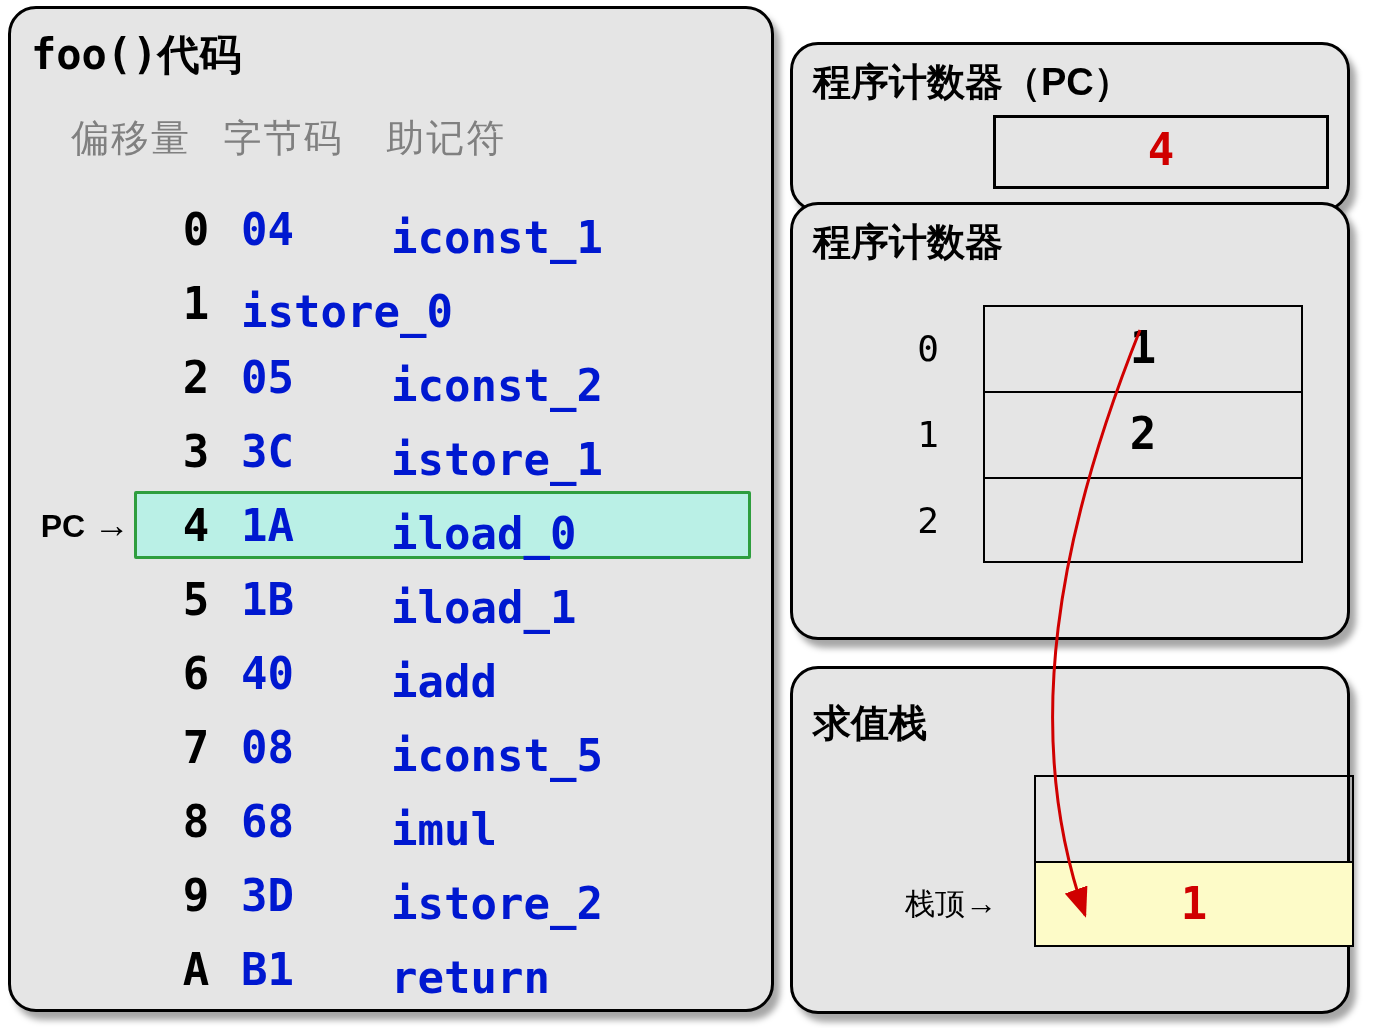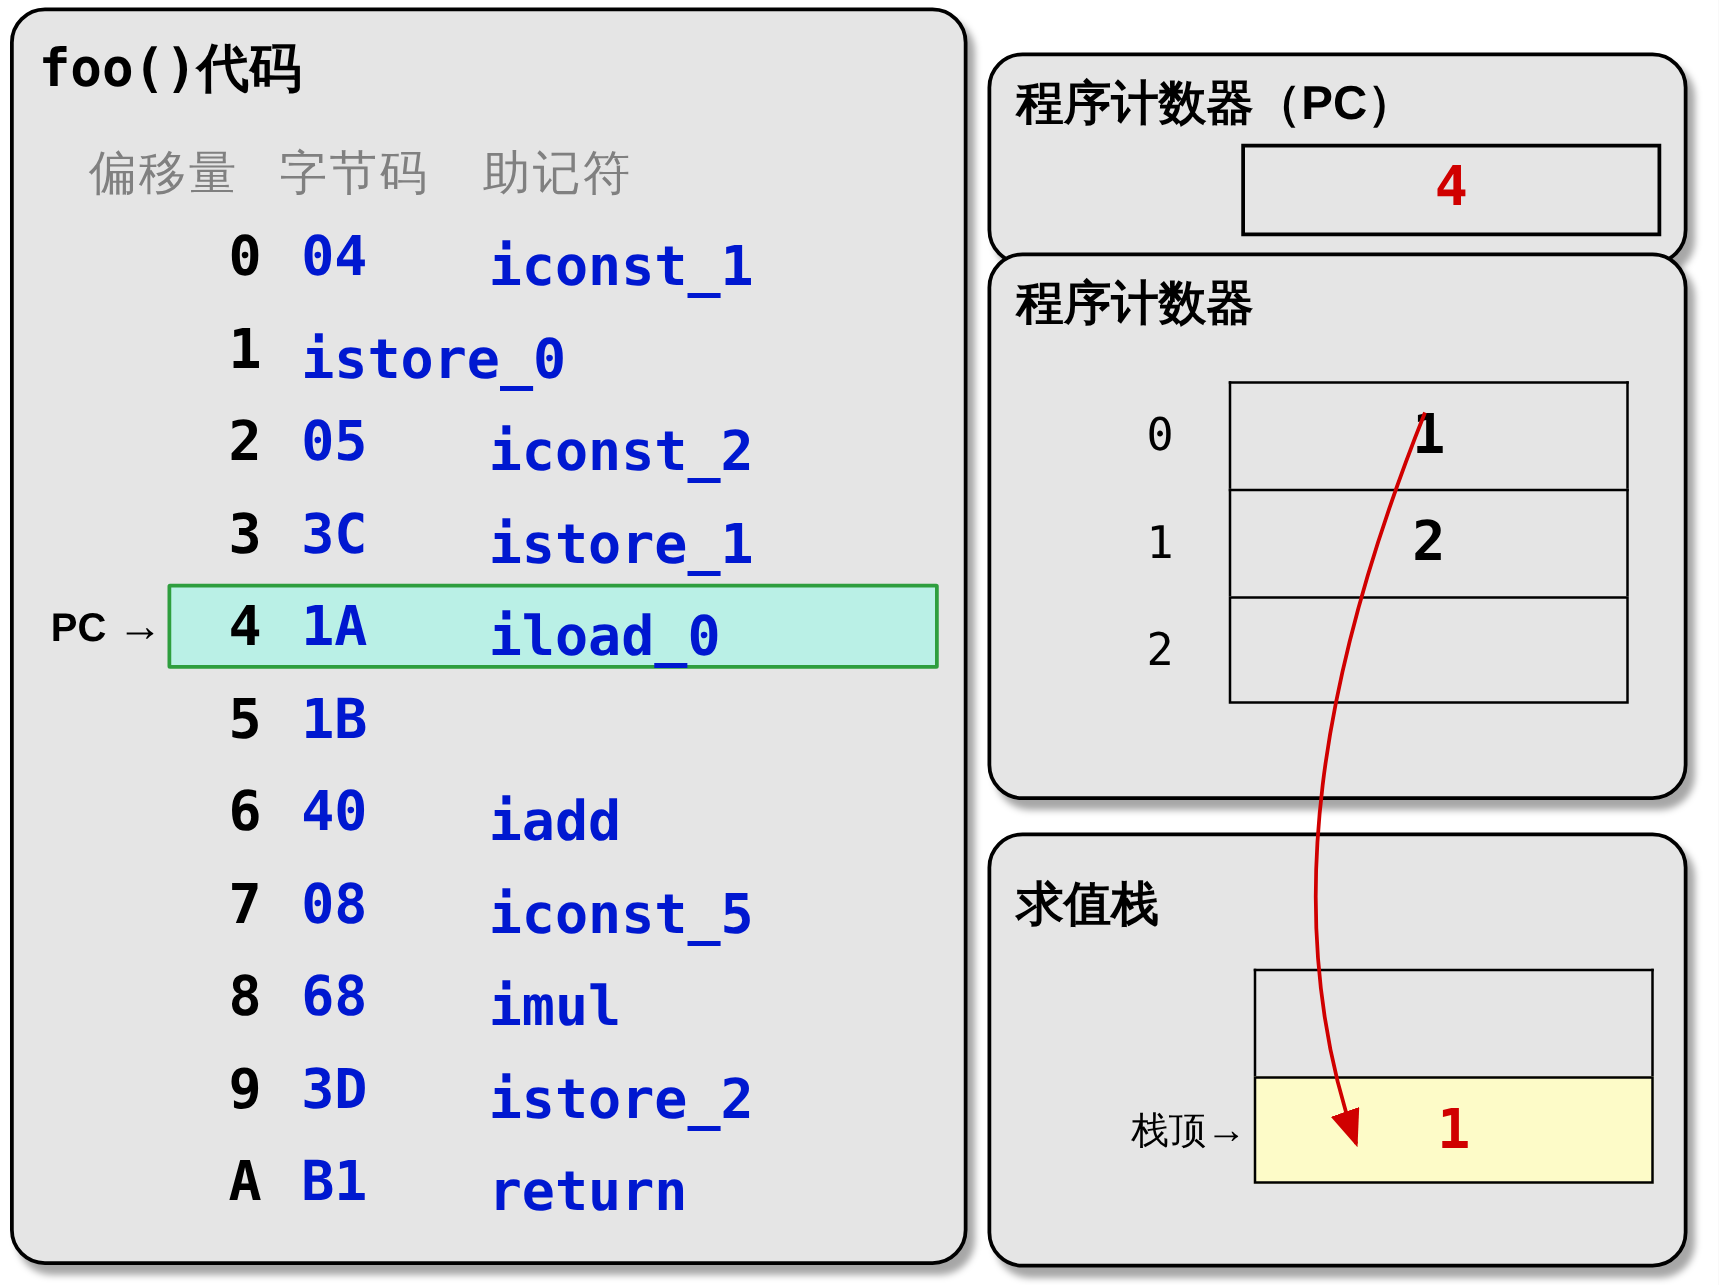--- a/index.html
+++ b/index.html
@@ -35,21 +35,21 @@
     font-size: 42px;
     font-weight: bold;
     margin-bottom: 30px;
   }
   #code-title .mono { font-family: monospace; }
   #code-headers {
     color: #808080;
     font-family: sans-serif;
     font-size: 38px;
     padding-left: 40px;
-    margin-bottom: 4px;
+    margin-bottom: 28px;
     letter-spacing: 2px;
   }
   #code-headers span { display: inline-block; }
   .h-offset { width: 140px; }
   .h-byte   { width: 150px; }
   .h-mnem   { }
   #code-rows { padding-left: 5px; }
   .code-row {
     display: flex;
     align-items: center;
@@ -155,20 +155,21 @@
     padding: 29px 20px;
   }
   #stack-table {
     position: absolute;
     left: 60px; top: 106px;
   }
   .stack-row {
     display: flex;
     align-items: center;
     height: 86px;
+    gap: 31px;
   }
   .stack-label {
     width: 150px;
     font-size: 30px;
     font-family: sans-serif;
     text-align: right;
     padding-right: 6px;
     box-sizing: border-box;
   }
   .stack-label .arrow { font-size: 32px; font-weight: bold; }
@@ -244,20 +245,21 @@
           <div class="c-offset">4</div>
           <div class="c-byte">1A</div>
           <div class="c-mnem">iload_0</div>
         </div>
       </div>
       <div class="code-row">
         <div class="pc-pointer"></div>
         <div class="code-cells">
           <div class="c-offset">5</div>
           <div class="c-byte">1B</div>
+          <div class="c-mnem">iload_1</div>
         </div>
       </div>
       <div class="code-row">
         <div class="pc-pointer"></div>
         <div class="code-cells">
           <div class="c-offset">6</div>
           <div class="c-byte">40</div>
           <div class="c-mnem">iadd</div>
         </div>
       </div>

